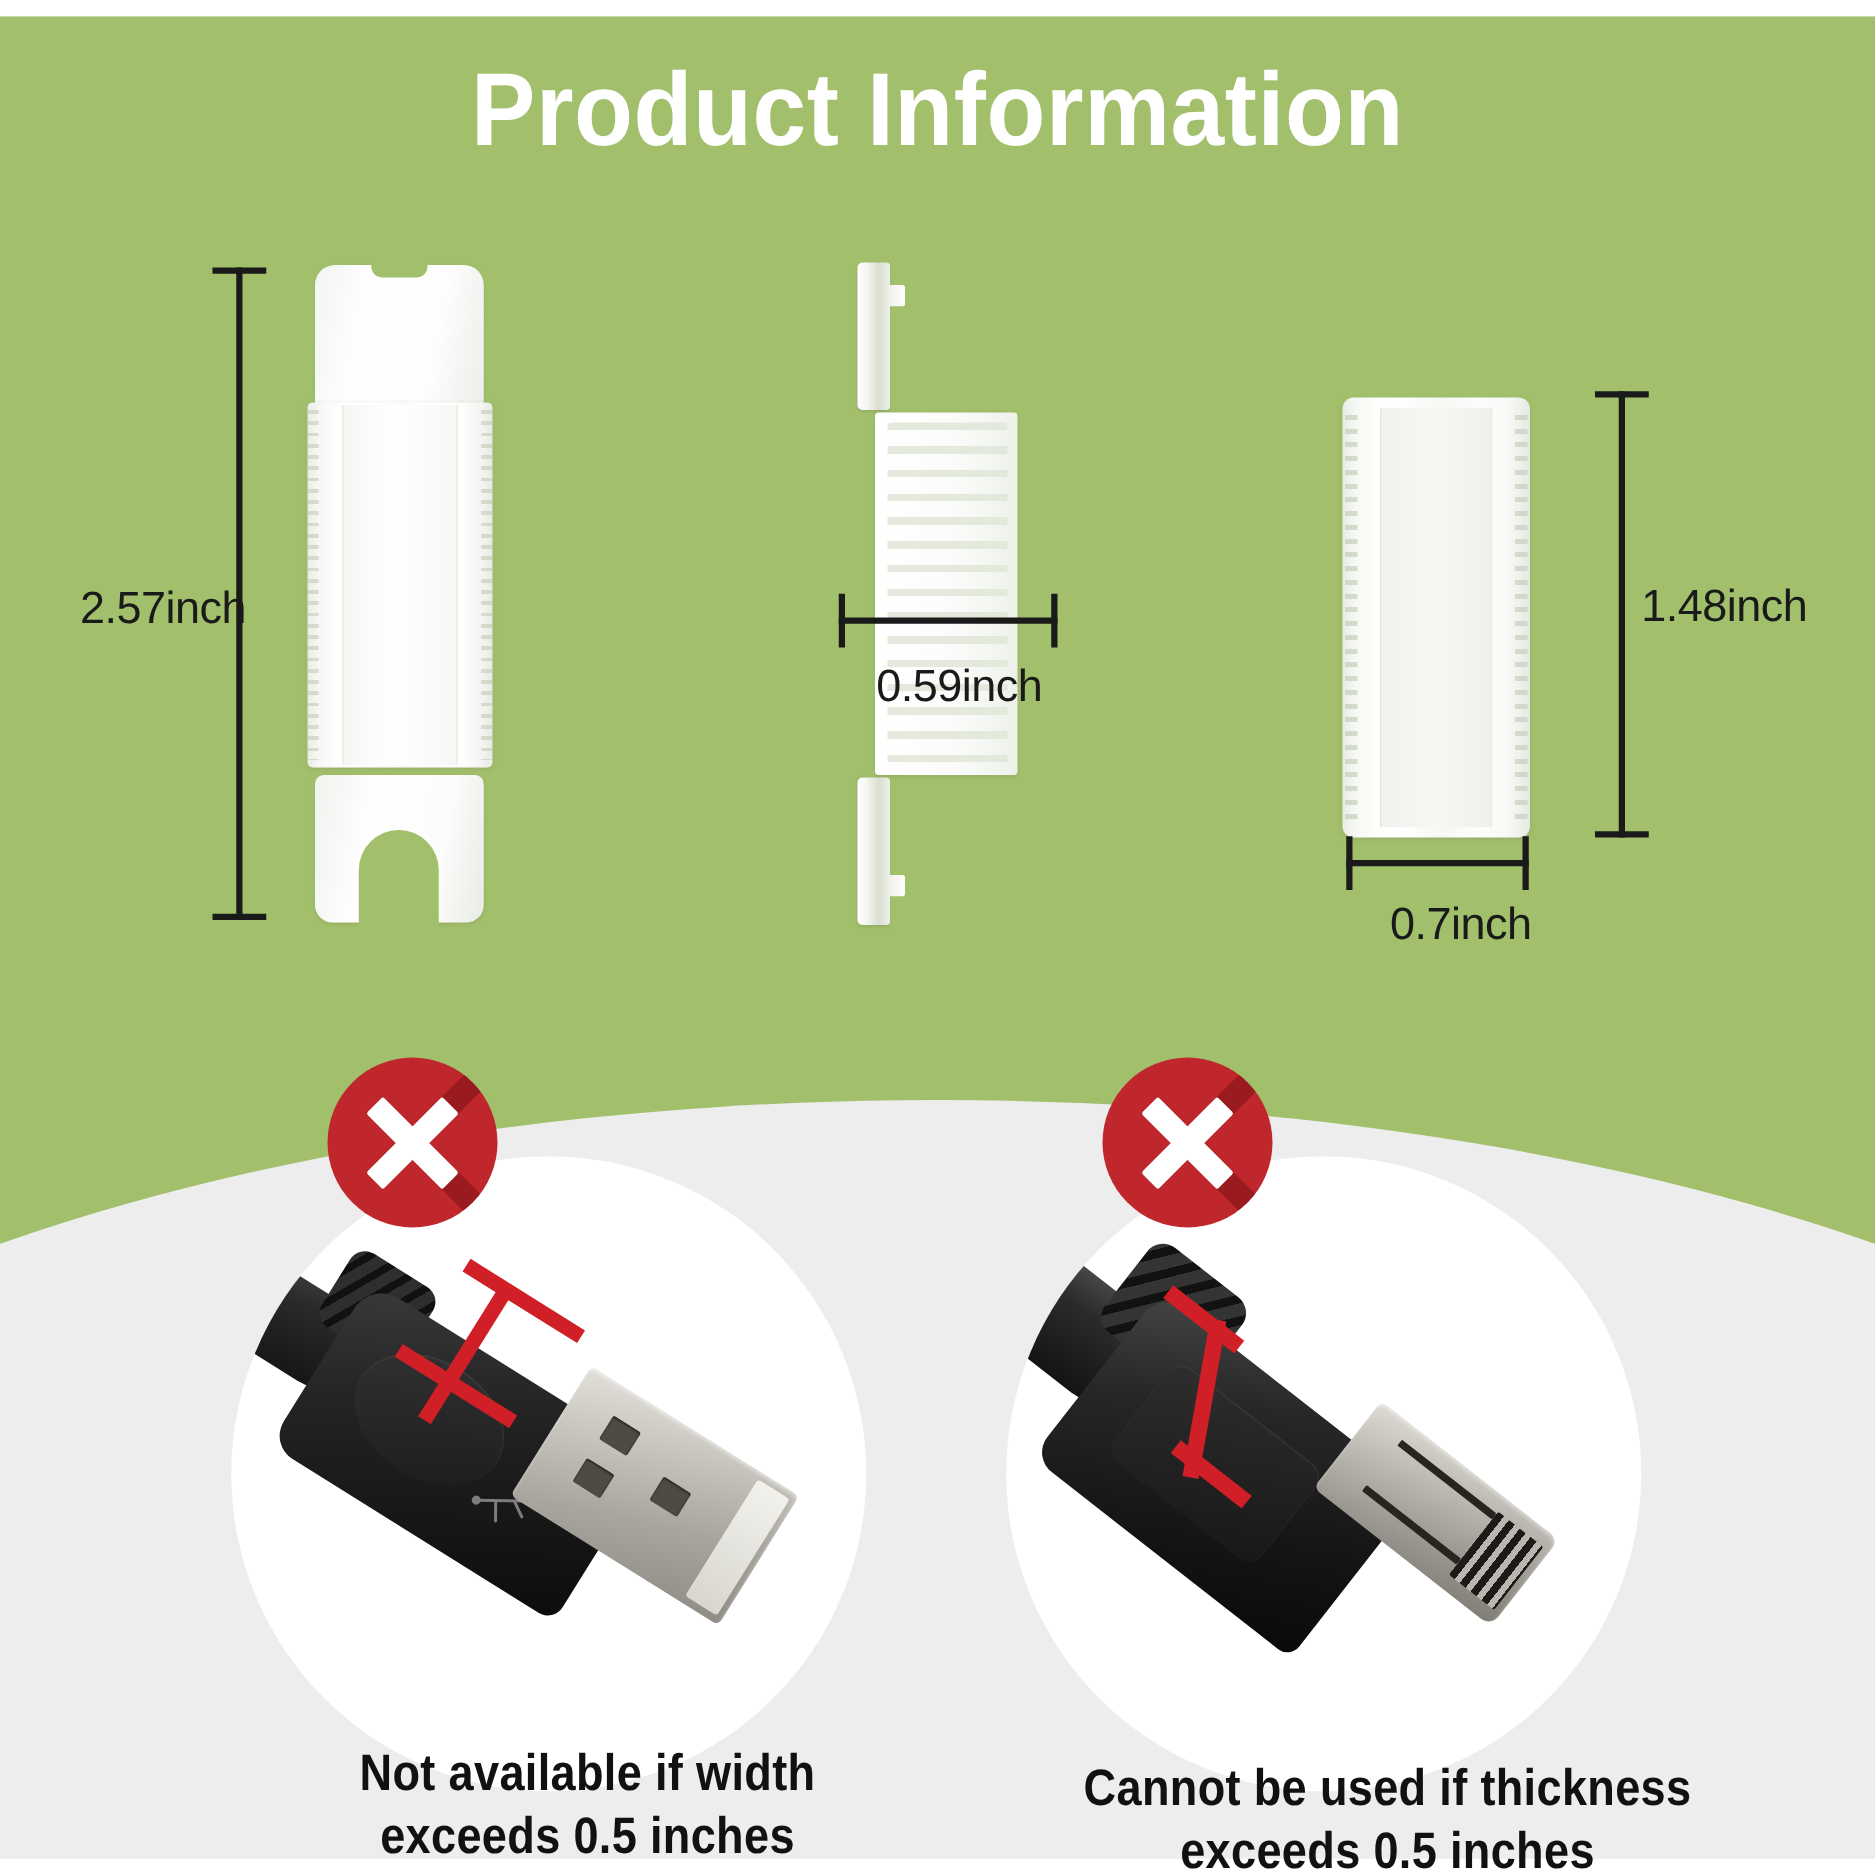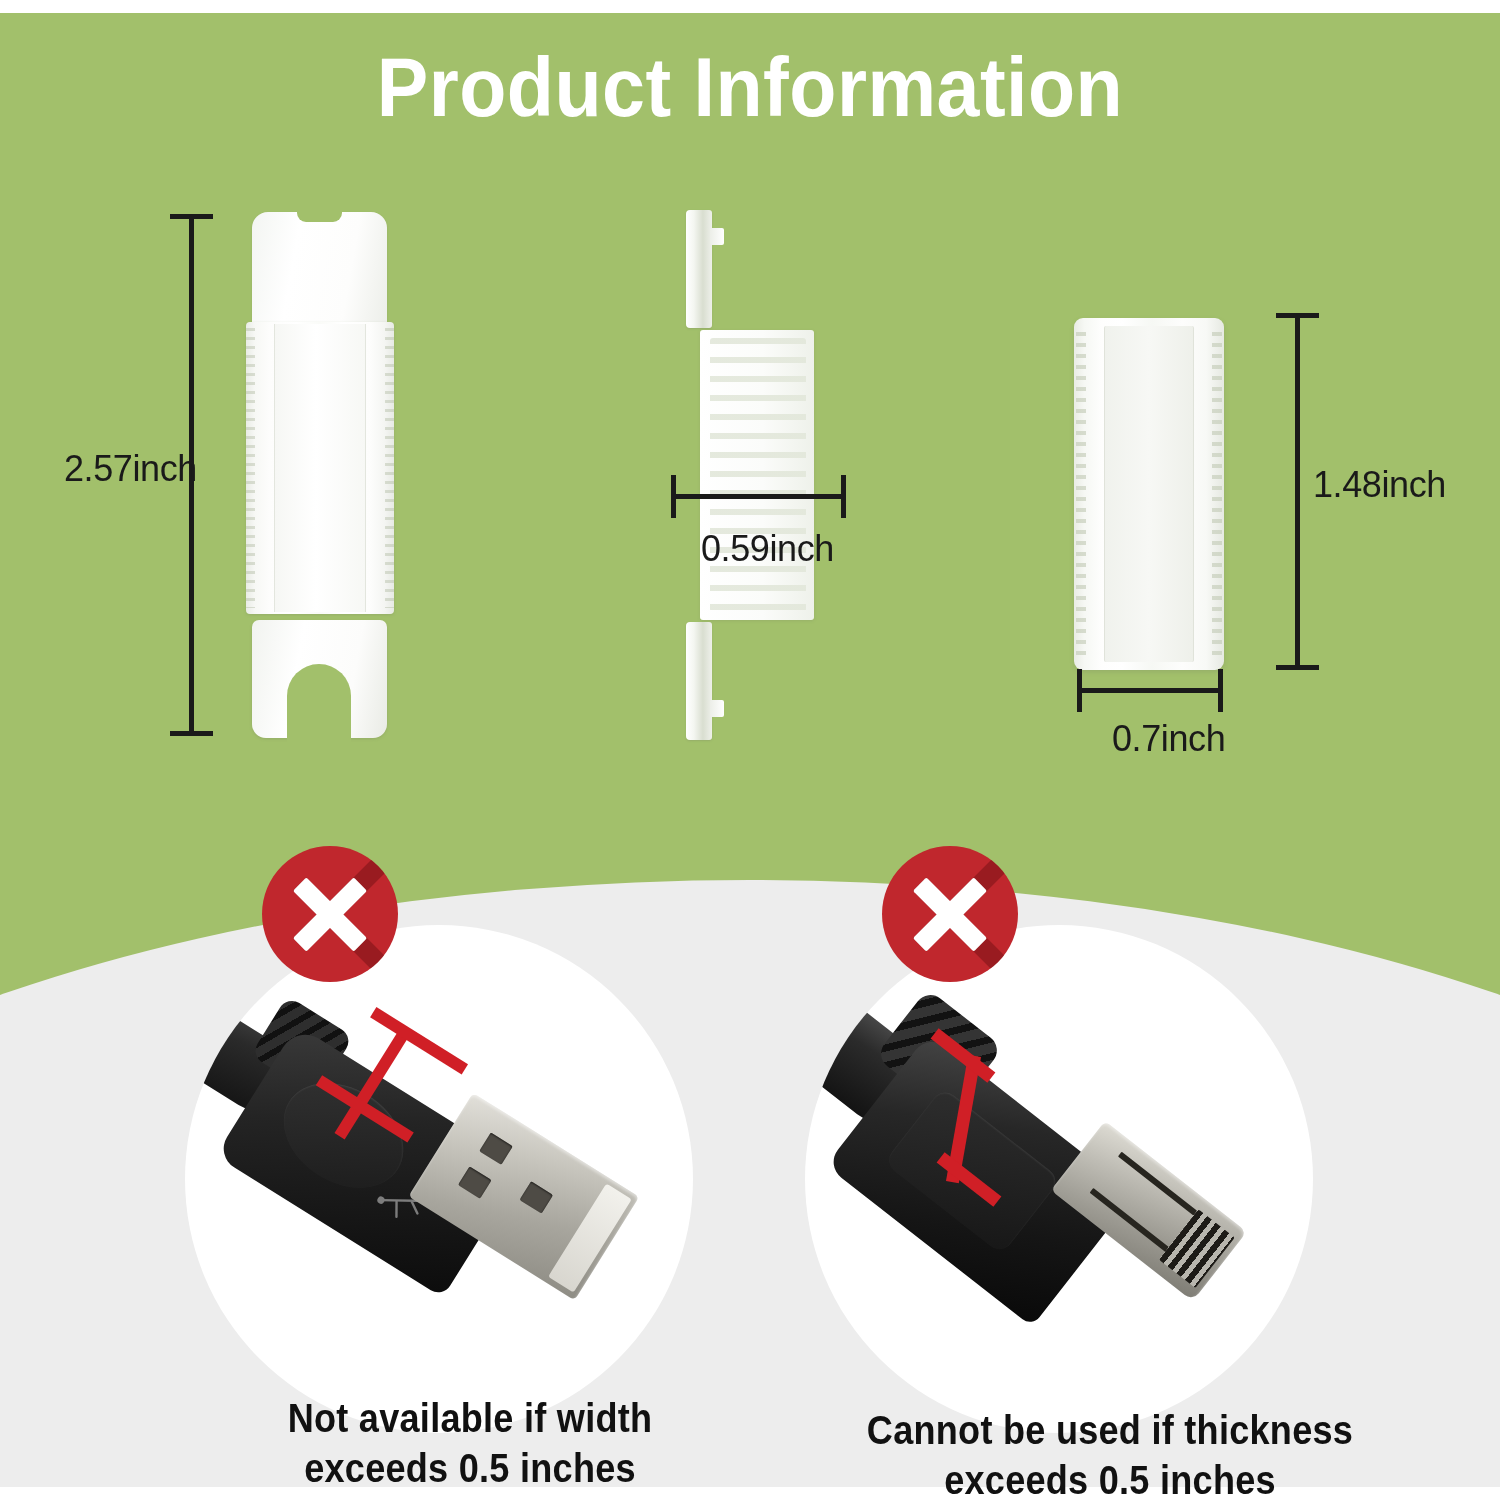--- a/index.html
+++ b/index.html
@@ -490,21 +490,21 @@
       <div class="ribs-left"></div>
       <div class="p1-body-panel"></div>
       <div class="ribs-right"></div>
     </div>
 
     <div class="p1-bot-tab"></div>
     <div class="p1-slot"></div>
   </div>
 
   <div class="dim-v" style="left:189px; top:214px; height:522px;"></div>
-  <div class="dim-label" style="left:64px; top:448px;">2.57inch</div>
+  <div class="dim-label" style="left:64px; top:465px;">2.57inch</div>
 
   <div class="view">
     <div class="p2-flange-top"></div>
     <div class="p2-flange-top-nub"></div>
 
     <div class="p2-body">
       <div class="p2-ribs"></div>
     </div>
 
     <div class="p2-flange-bot"></div>

